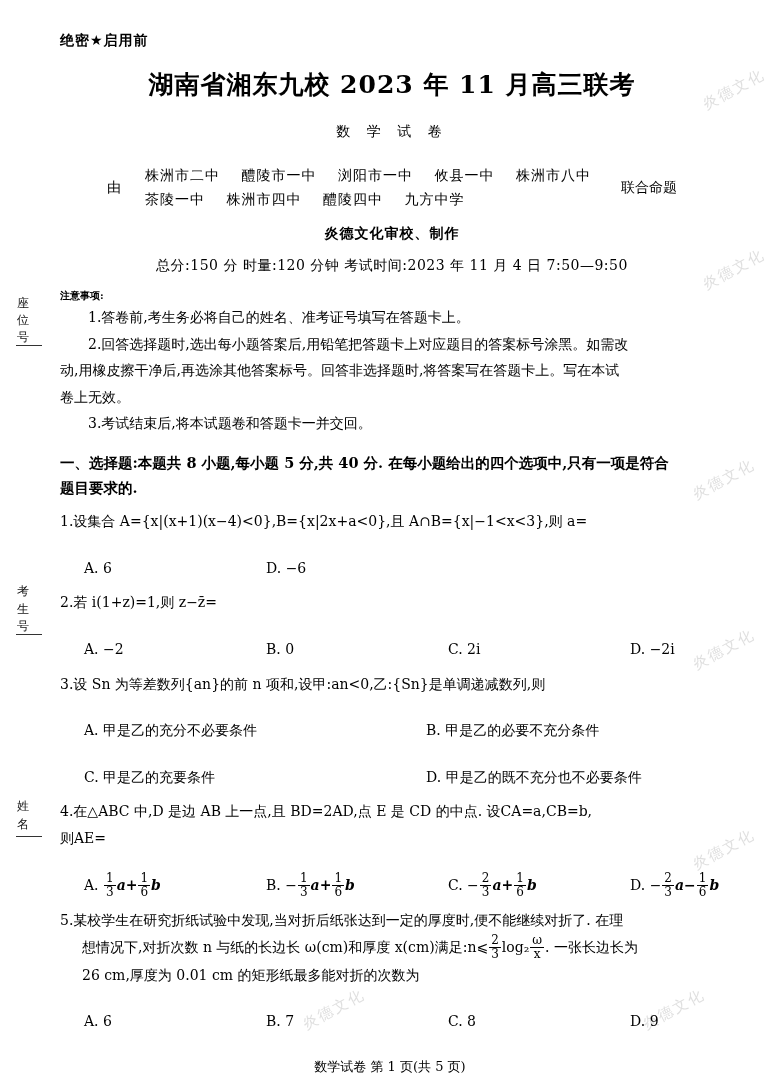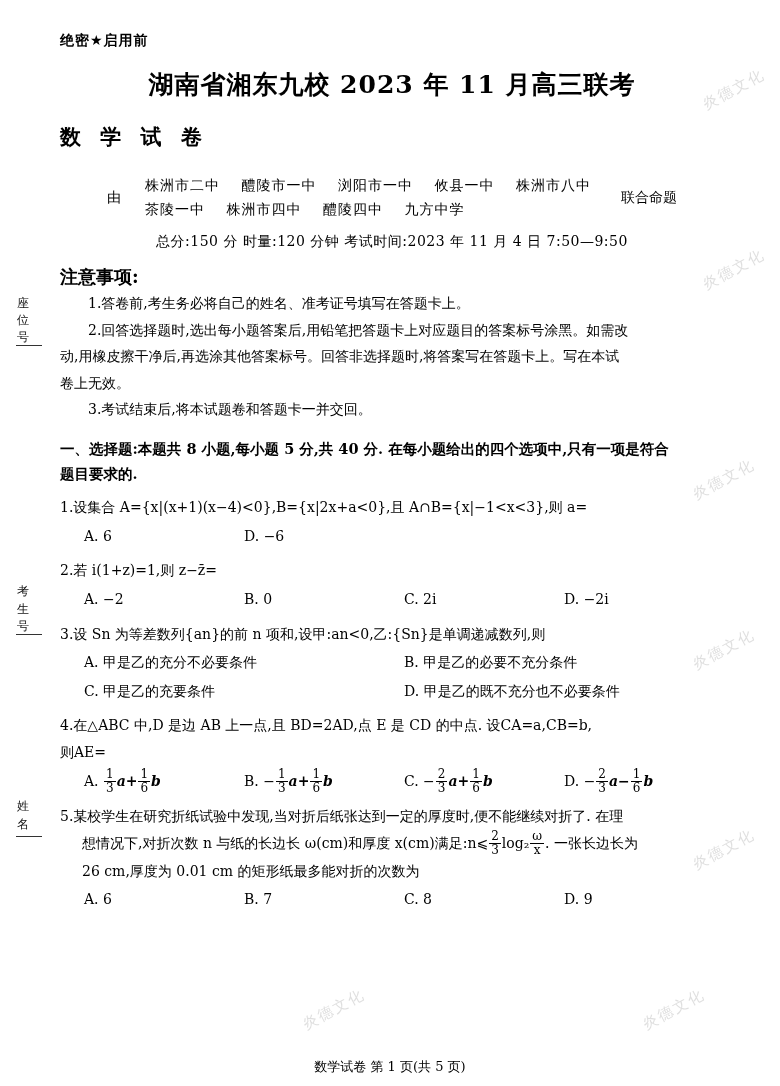--- a/index.html
+++ b/index.html
@@ -67,23 +67,24 @@
   }
 
   h1.title {
     font-size: 25px;
     text-align: center;
     margin: 6px 0 2px 0;
     font-weight: bold;
     letter-spacing: 1px;
   }
   h2.subtitle {
-    font-size: 21px;
+    font-size: 14px;
+    text-align: center;
     margin: 22px 0 6px 0;
-    font-weight: bold;
+    font-weight: normal;
     letter-spacing: 6px;
   }
 
   .schools-block {
     margin-top: 26px;
     display: flex;
     align-items: center;
     justify-content: center;
     font-size: 14px;
   }
@@ -119,21 +120,21 @@
 
   .scoreline {
     text-align: center;
     font-size: 14px;
     margin-top: 14px;
     letter-spacing: 0.5px;
   }
 
   .notice-head {
     font-weight: bold;
-    font-size: 18px;
+    font-size: 10px;
     margin-top: 14px;
   }
   .notice-item {
     font-size: 14px;
     line-height: 1.75;
     text-indent: 28px;
     margin-top: 2px;
   }
   .notice-item.cont {
     text-indent: 0;
@@ -149,22 +150,23 @@
   .q {
     font-size: 14px;
     line-height: 1.9;
     margin-top: 8px;
   }
   .q-text {
     display: block;
   }
   .opts {
     display: flex;
-    margin-top: 2px;
-    font-size: 14px;
+    margin-top: 20px;
+    font-size: 14px;
+    gap: 22px;
   }
   .opts .opt {
     flex: 0 0 25%;
   }
   .opts.two .opt {
     flex: 0 0 50%;
   }
   .opts.indent {
     padding-left: 24px;
   }
@@ -238,20 +240,21 @@
         <div class="srow">
           <span>茶陵一中</span>
           <span>株洲市四中</span>
           <span>醴陵四中</span>
           <span>九方中学</span>
         </div>
       </div>
       <div class="schools-tail">联合命题</div>
     </div>
 
+    <div class="maker">炎德文化审校、制作</div>
     <div class="scoreline">总分:150 分   时量:120 分钟   考试时间:2023 年 11 月 4 日 7:50—9:50</div>
 
     <div class="notice-head">注意事项:</div>
     <div class="notice-item">1.答卷前,考生务必将自己的姓名、准考证号填写在答题卡上。</div>
     <div class="notice-item">2.回答选择题时,选出每小题答案后,用铅笔把答题卡上对应题目的答案标号涂黑。如需改</div>
     <div class="notice-item cont">动,用橡皮擦干净后,再选涂其他答案标号。回答非选择题时,将答案写在答题卡上。写在本试</div>
     <div class="notice-item cont">卷上无效。</div>
     <div class="notice-item">3.考试结束后,将本试题卷和答题卡一并交回。</div>
 
     <div class="section-head">

